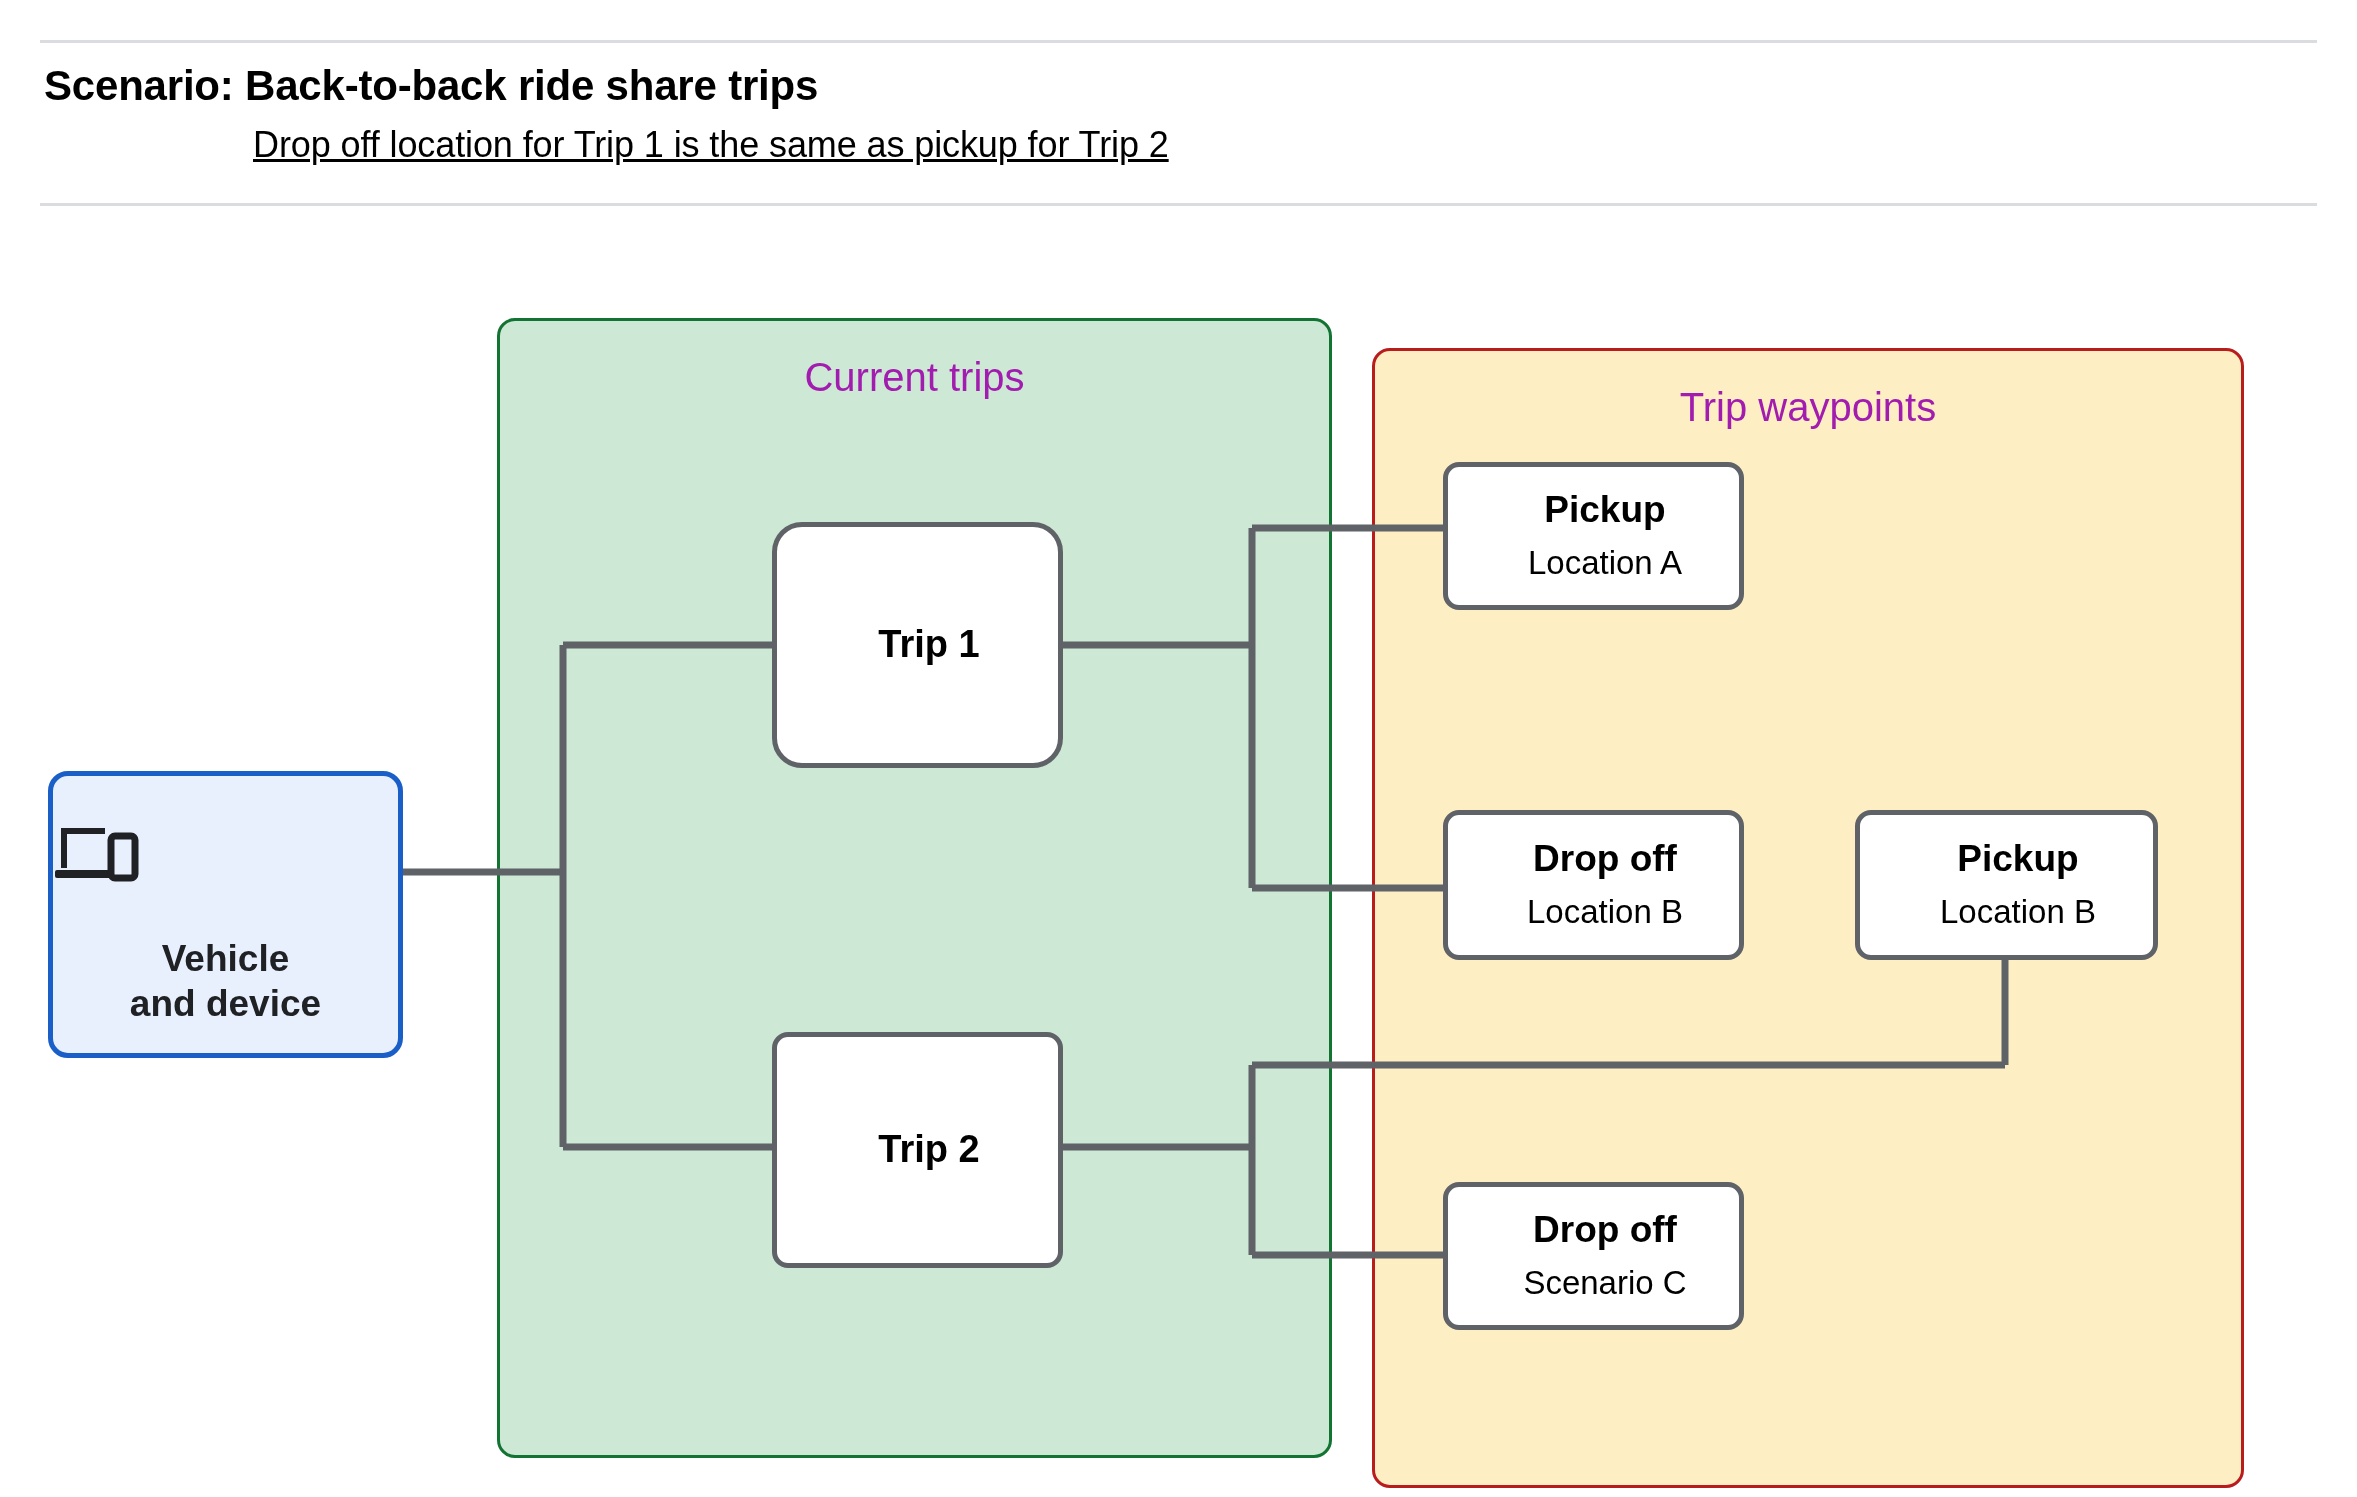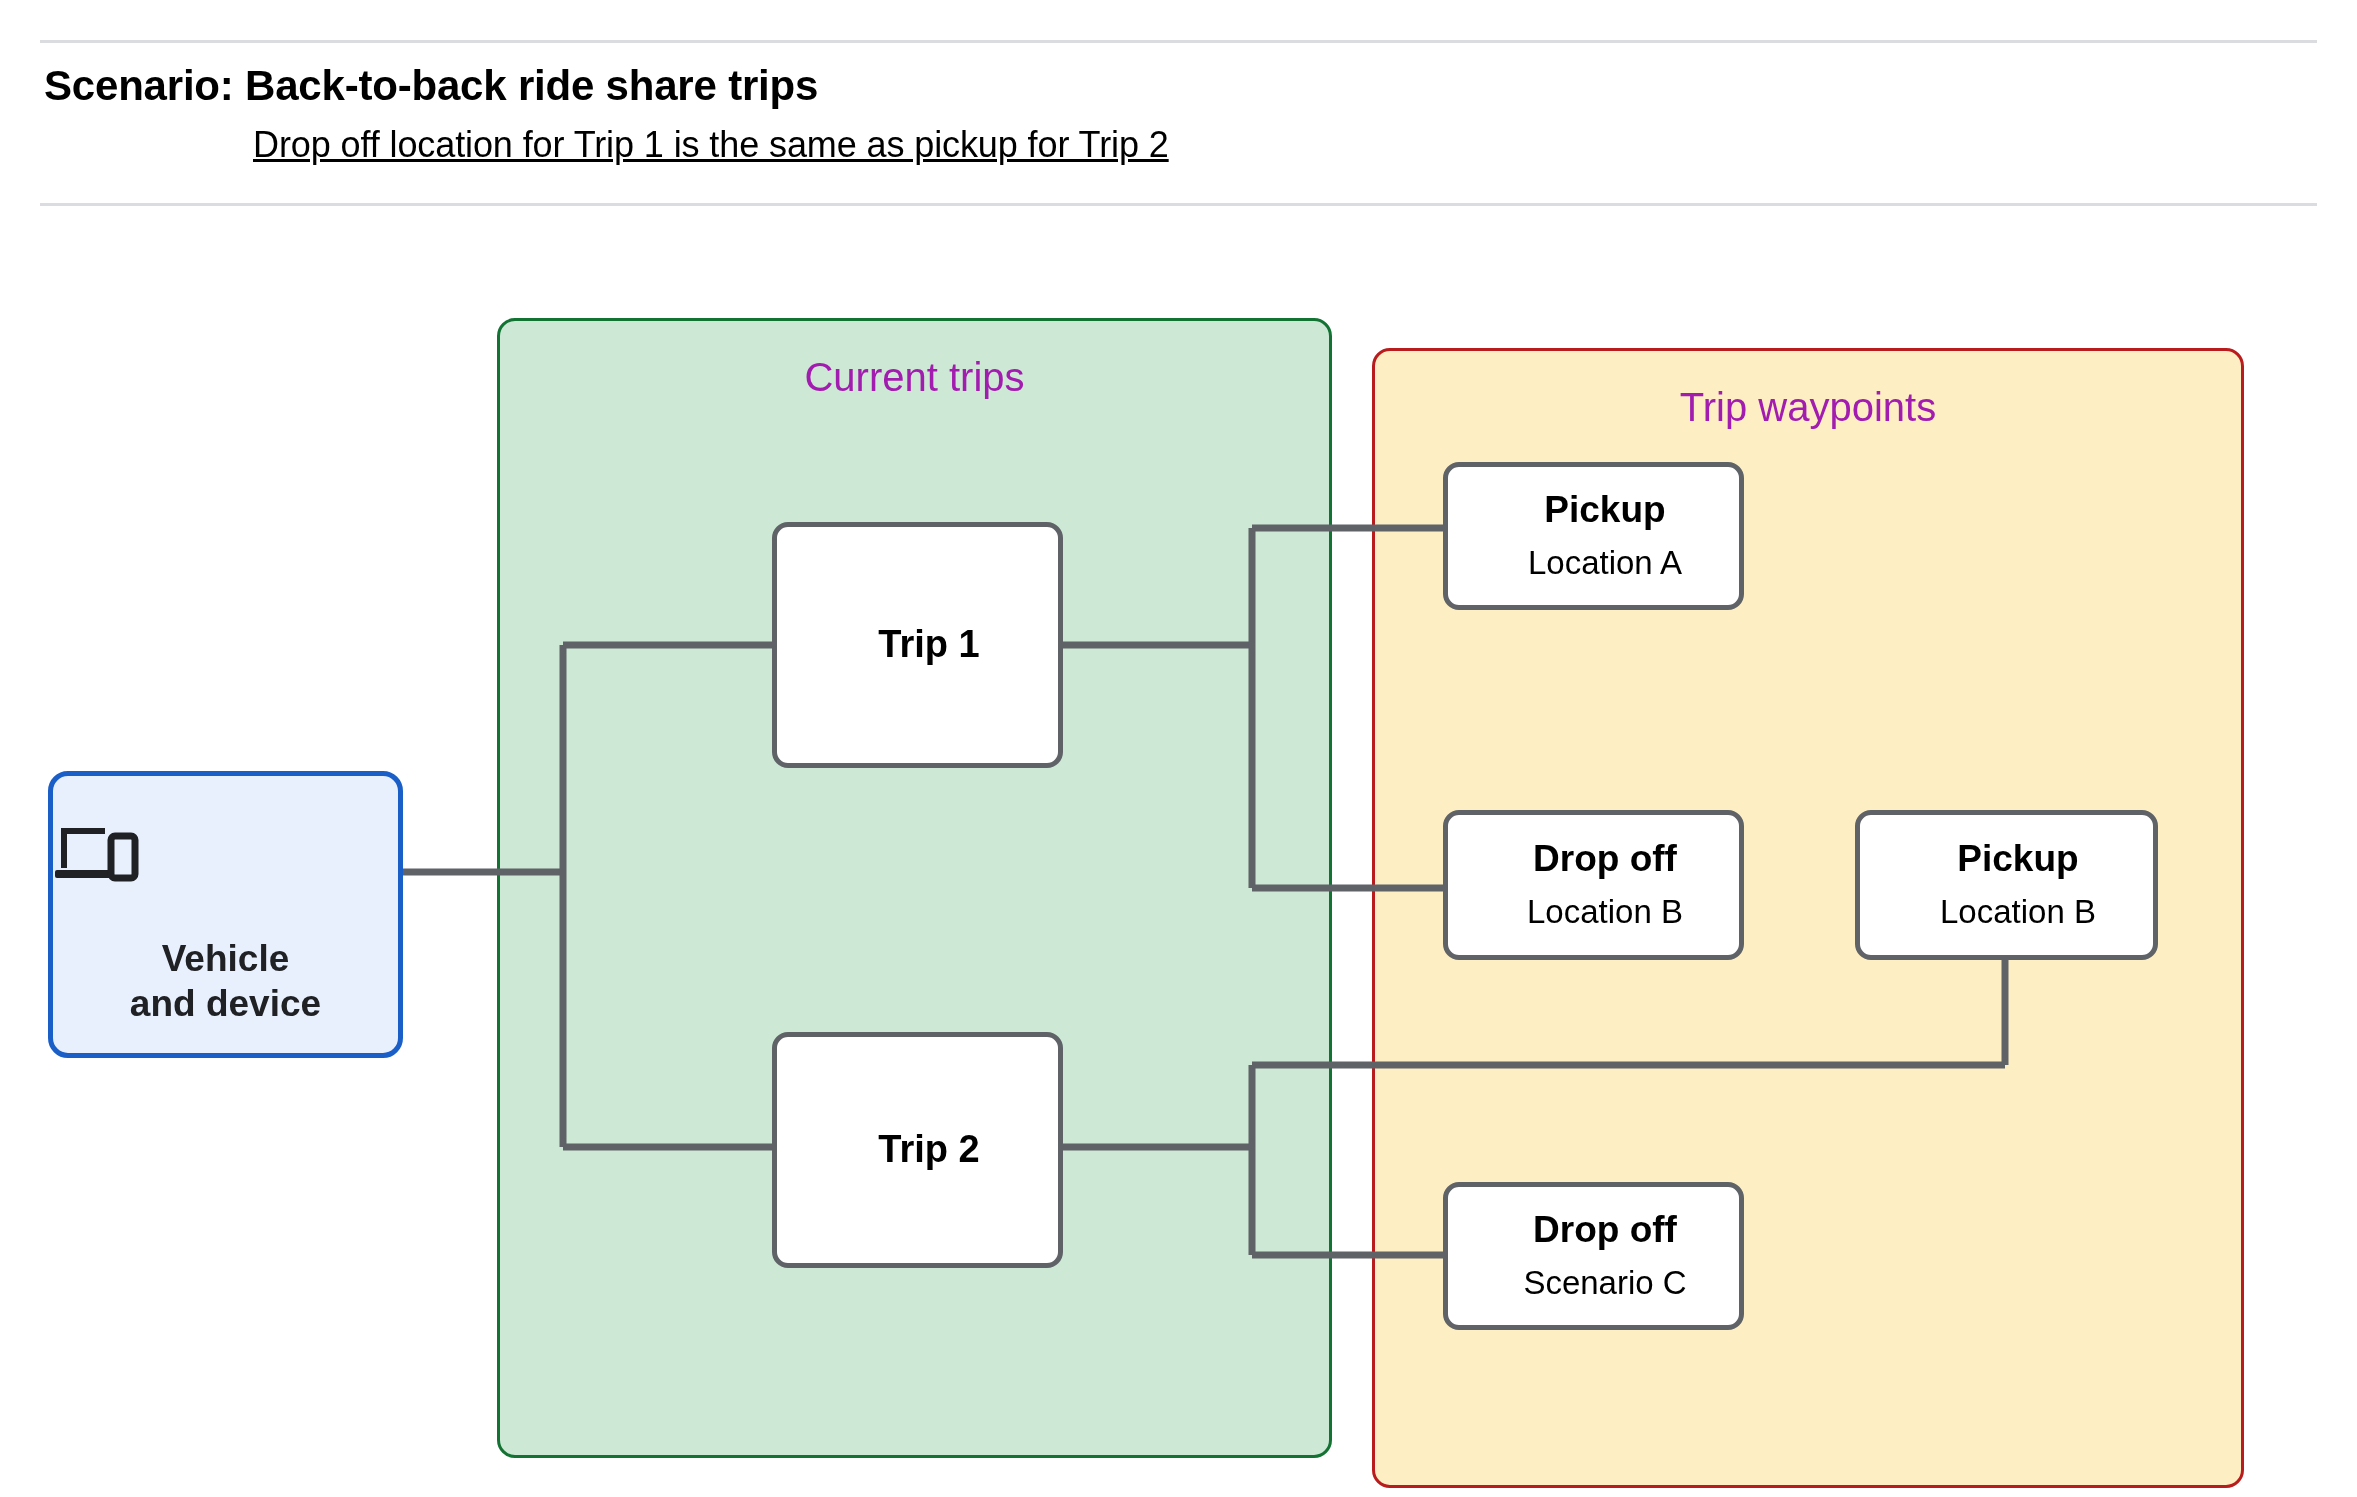--- a/index.html
+++ b/index.html
@@ -53,21 +53,21 @@
     position:absolute;box-sizing:border-box;
     background:#ffffff;border:5px solid #5f6368;border-radius:16px;
     display:flex;flex-direction:column;align-items:center;justify-content:center;
     text-align:center;
     padding-left:23px;
   }
   .node .line1{font-size:37px;font-weight:700;color:#000;line-height:1.15;}
   .node .line2{font-size:33px;font-weight:400;color:#000;line-height:1.2;margin-top:12px;}
   .node.trip .line1{font-weight:700;font-size:38px;}
 
-  #node-trip1{left:772px;top:522px;width:291px;height:246px;}
+  #node-trip1{left:772px;top:522px;width:291px;height:246px;border-radius:30px;}
   #node-trip2{left:772px;top:1032px;width:291px;height:236px;}
   #node-pickup-a{left:1443px;top:462px;width:301px;height:148px;}
   #node-dropoff-b{left:1443px;top:810px;width:301px;height:150px;}
   #node-pickup-b{left:1855px;top:810px;width:303px;height:150px;}
   #node-dropoff-c{left:1443px;top:1182px;width:301px;height:148px;}
 
   
   #node-vehicle{
     position:absolute;left:48px;top:771px;width:355px;height:287px;
     box-sizing:border-box;

